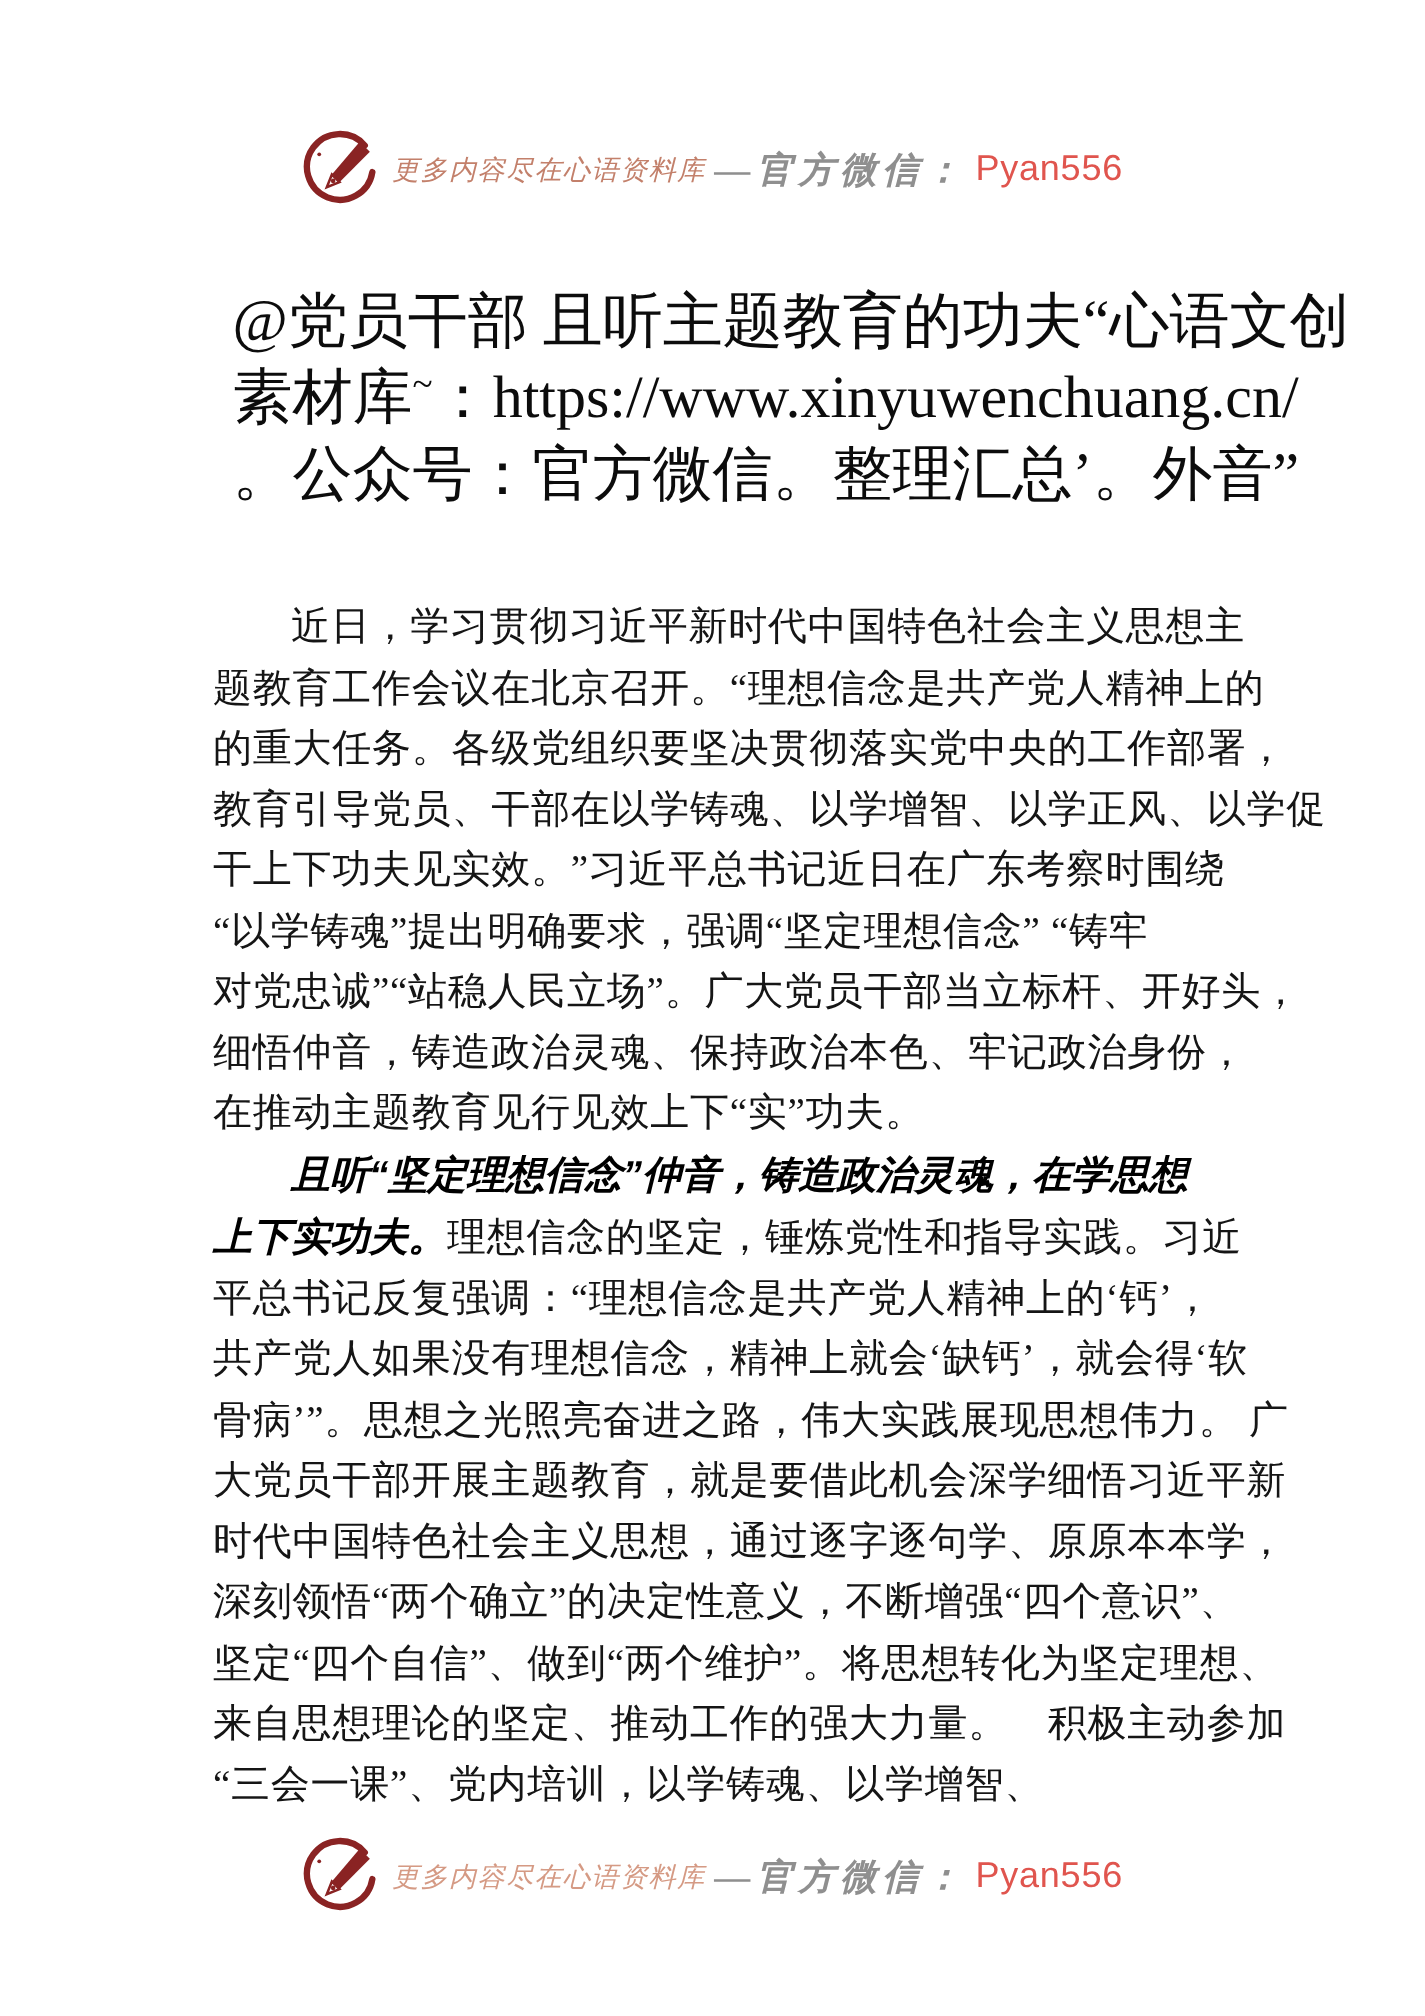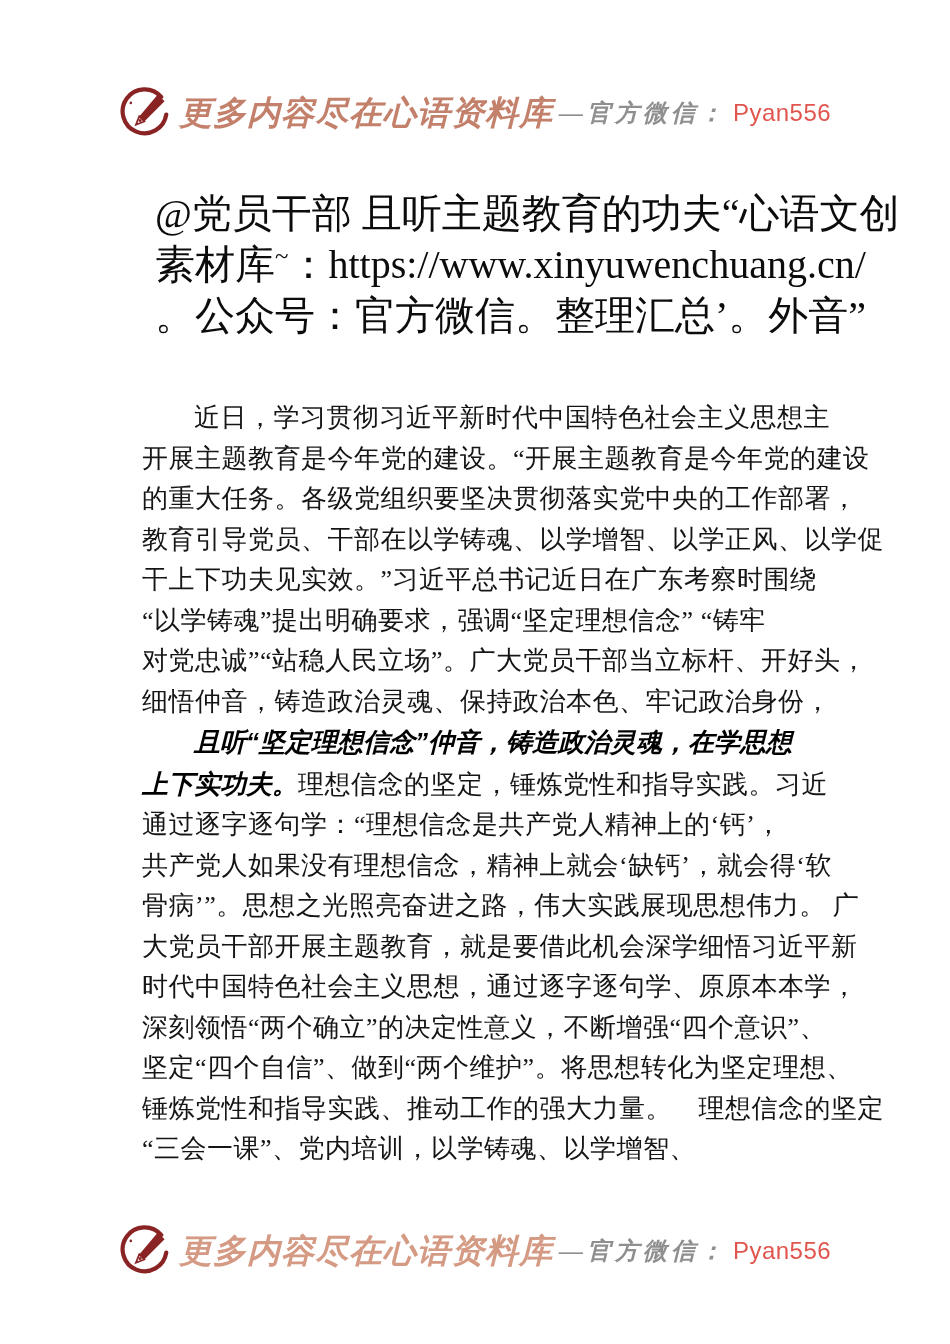--- a/index.html
+++ b/index.html
@@ -18,22 +18,22 @@
     align-items: center;
     justify-content: center;
     gap: 6px;
     white-space: nowrap;
   }
   .banner-top { top: 84px; }
   .banner-bottom { top: 1222px; }
   .logo { width: 54px; height: 58px; flex: 0 0 auto; }
   .wm-main {
     color: #c3806b;
-    font-size: 33px;
-    font-weight: 700;
+    font-size: 18px;
+    font-weight: 400;
     font-style: italic;
     letter-spacing: 1px;
     font-family: "Liberation Serif", "DejaVu Serif", serif;
   }
   .banner-bottom .wm-main { color: #d59a84; }
   .wm-mid {
     color: #8f8f8f;
     font-size: 24px;
     font-weight: 700;
     font-style: italic;
@@ -98,37 +98,38 @@
 </header>
 
 <h1 class="title-block" id="title">
     <div class="line"><span class="seg">@党员干部 且听主题教育的功夫“心语文创</span></div>
     <div class="line"><span class="seg">素材库</span><span class="seg sup">~</span><span class="seg">：https://www.xinyuwenchuang.cn/</span></div>
     <div class="line"><span class="seg">。公众号：官方微信。整理汇总’。外音”</span></div>
   </h1>
 
 <main class="content-block" id="content">
     <div class="line ind"><span class="seg">近日，学习贯彻习近平新时代中国特色社会主义思想主</span></div>
-    <div class="line"><span class="seg">开展主题教育是今年党的建设。“开展主题教育是今年党的建设</span></div>
+    <div class="line"><span class="seg">题教育工作会议在北京召开。“理想信念是共产党人精神上的</span></div>
     <div class="line"><span class="seg">的重大任务。各级党组织要坚决贯彻落实党中央的工作部署，</span></div>
     <div class="line"><span class="seg">教育引导党员、干部在以学铸魂、以学增智、以学正风、以学促</span></div>
     <div class="line"><span class="seg">干上下功夫见实效。”习近平总书记近日在广东考察时围绕</span></div>
     <div class="line"><span class="seg">“以学铸魂”提出明确要求，强调“坚定理想信念” “铸牢</span></div>
     <div class="line"><span class="seg">对党忠诚”“站稳人民立场”。广大党员干部当立标杆、开好头，</span></div>
     <div class="line"><span class="seg">细悟仲音，铸造政治灵魂、保持政治本色、牢记政治身份，</span></div>
+    <div class="line"><span class="seg">在推动主题教育见行见效上下“实”功夫。</span></div>
     <div class="line ind"><span class="seg bold">且听“坚定理想信念”仲音，铸造政治灵魂，在学思想</span></div>
     <div class="line"><span class="seg bold">上下实功夫。</span><span class="seg">理想信念的坚定，锤炼党性和指导实践。习近</span></div>
-    <div class="line"><span class="seg">通过逐字逐句学：“理想信念是共产党人精神上的‘钙’，</span></div>
+    <div class="line"><span class="seg">平总书记反复强调：“理想信念是共产党人精神上的‘钙’，</span></div>
     <div class="line"><span class="seg">共产党人如果没有理想信念，精神上就会‘缺钙’，就会得‘软</span></div>
     <div class="line"><span class="seg">骨病’”。思想之光照亮奋进之路，伟大实践展现思想伟力。 广</span></div>
     <div class="line"><span class="seg">大党员干部开展主题教育，就是要借此机会深学细悟习近平新</span></div>
     <div class="line"><span class="seg">时代中国特色社会主义思想，通过逐字逐句学、原原本本学，</span></div>
     <div class="line"><span class="seg">深刻领悟“两个确立”的决定性意义，不断增强“四个意识”、</span></div>
     <div class="line"><span class="seg">坚定“四个自信”、做到“两个维护”。将思想转化为坚定理想、</span></div>
-    <div class="line"><span class="seg">锤炼党性和指导实践、推动工作的强大力量。　理想信念的坚定</span></div>
+    <div class="line"><span class="seg">来自思想理论的坚定、推动工作的强大力量。　积极主动参加</span></div>
     <div class="line"><span class="seg">“三会一课”、党内培训，以学铸魂、以学增智、</span></div>
   </main>
 
 <footer class="banner banner-bottom">
   <svg class="logo" viewBox="0 0 64 64" aria-hidden="true">
     <path d="M50 13 A 26 26 0 1 0 56 34" fill="none" stroke="#8a2323" stroke-width="5" stroke-linecap="round"></path>
     <path d="M46 10 L54 18 L30 42 L20 46 L24 36 Z" fill="#8a2323"></path>
     <path d="M30 42 L20 46 L24 36 Z" fill="#ffffff" stroke="#8a2323" stroke-width="2"></path>
     <circle cx="25" cy="41" r="1.8" fill="#8a2323"></circle>
     <circle cx="14" cy="20" r="1.5" fill="#8a2323"></circle>

